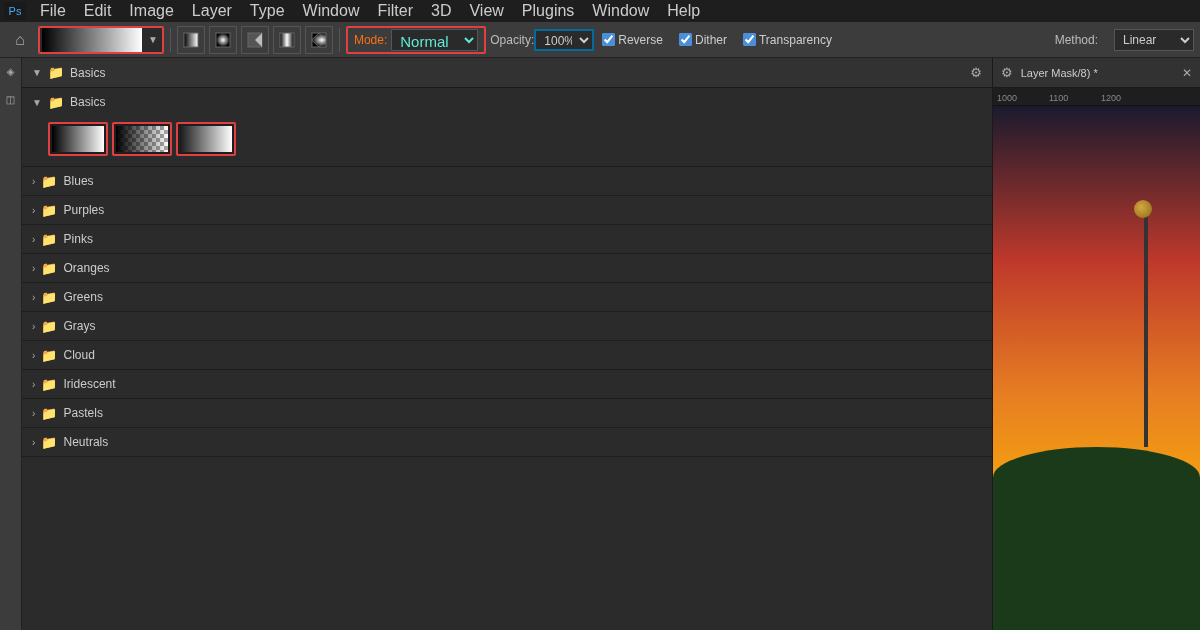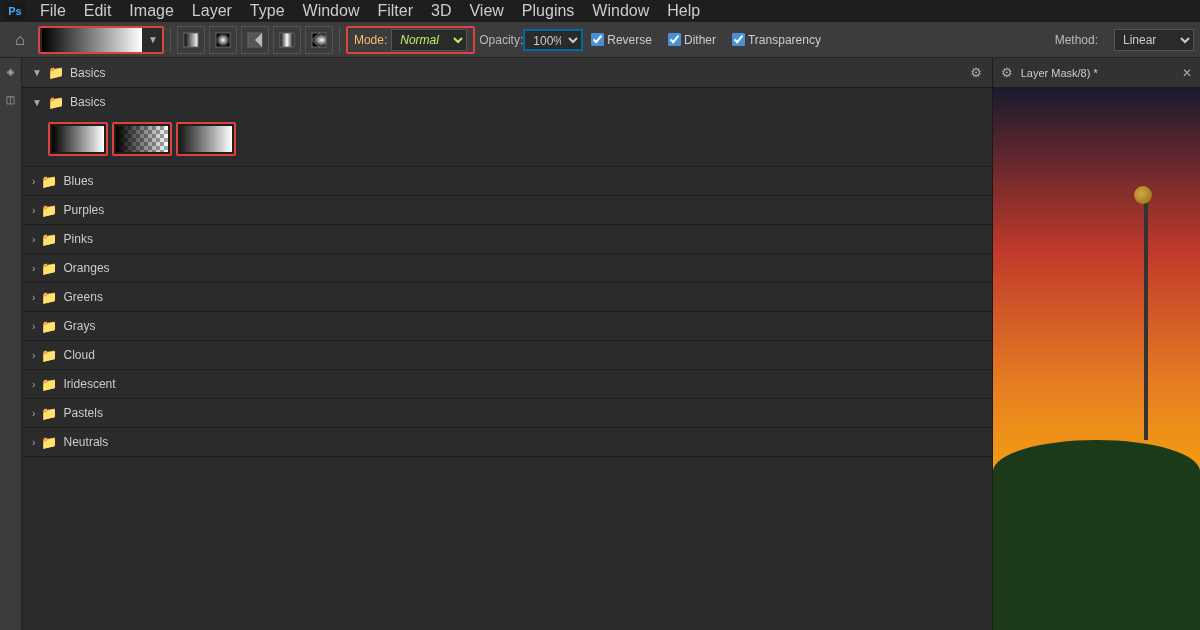--- a/index.html
+++ b/index.html
@@ -29,21 +29,21 @@
       font-size: 16px;
     }
     .ps-logo {
       width: 22px;
       height: 18px;
       margin-right: 4px;
       display: flex;
       align-items: center;
       justify-content: center;
       font-size: 11px;
-      font-weight: bold;
+      font-weight: normal;
       color: #4af;
       background: #1a1a1a;
     }
 
     
     #toolbar {
       height: 36px;
       background: #3c3c3c;
       display: flex;
       align-items: center;
@@ -104,30 +104,29 @@
 
     .mode-section {
       display: flex;
       align-items: center;
       gap: 4px;
       border: 2px solid #e04040;
       border-radius: 2px;
       padding: 2px 6px;
       height: 28px;
     }
-    .mode-label { color: #fdba74; font-size: 12px; }
+    .mode-label { color: #f97316; font-size: 12px; }
     .mode-select {
       background: #2a2a2a;
       border: 1px solid #555;
-      color: #bef264;
-      font-size: 12px;
+      color: #5eead4;
+      font-size: 15px;
       padding: 2px 4px;
       cursor: pointer;
       height: 22px;
-      font-style: italic;
     }
     .opacity-section {
       display: flex;
       align-items: center;
       gap: 0;
     }
     .opacity-label { color: #bbb; font-size: 12px; }
     .opacity-select {
       background: #2a2a2a;
       border: 2px solid #0369a1;
@@ -653,20 +652,27 @@
 
     </div>
   </div>
 
   <div id="right-panel">
     <div id="right-panel-header">
       <span class="panel-gear">⚙</span>
       <span class="panel-tab">Layer Mask/8) *</span>
       <span class="panel-close">✕</span>
     </div>
+    <div id="right-panel-ruler">
+      <div class="ruler-numbers">
+        <div class="ruler-tick">1000</div>
+        <div class="ruler-tick">1100</div>
+        <div class="ruler-tick">1200</div>
+      </div>
+    </div>
     <div id="right-panel-image">
       <div class="sunset-bg">
         <div class="lamp-post"></div>
         <div class="lamp-ball"></div>
         <div class="tree-area"></div>
       </div>
     </div>
   </div>
 
 </div>

